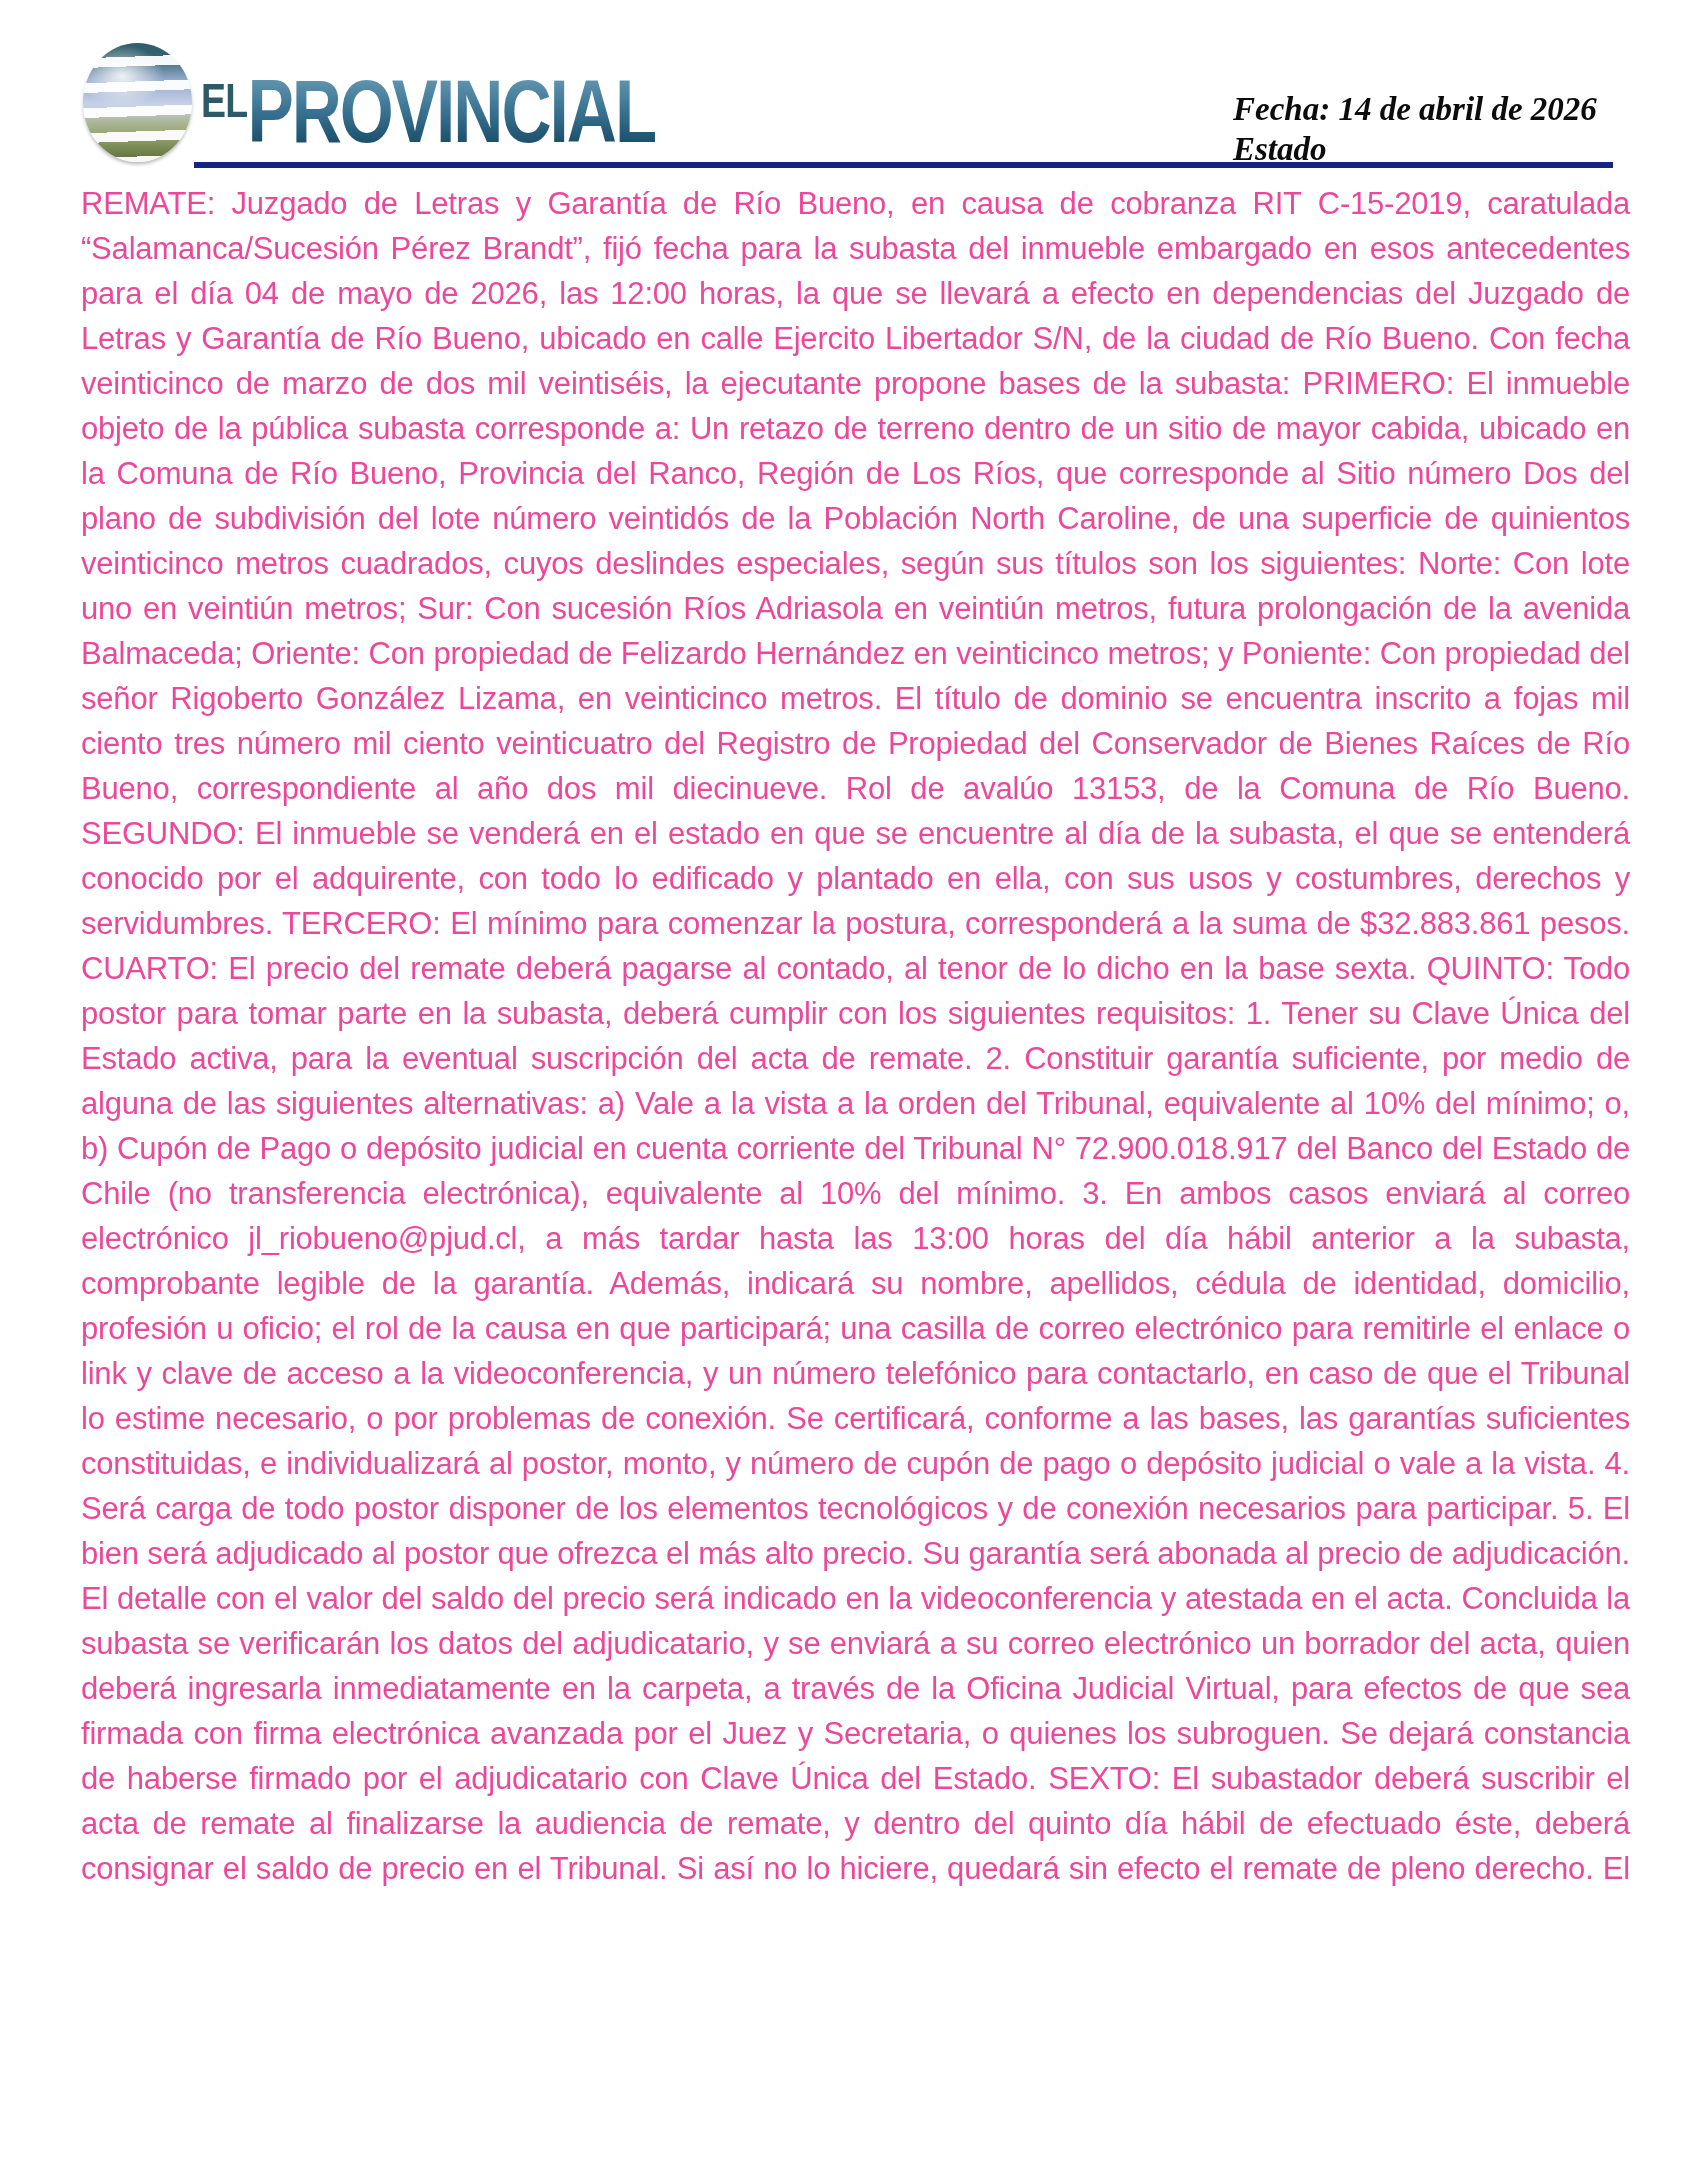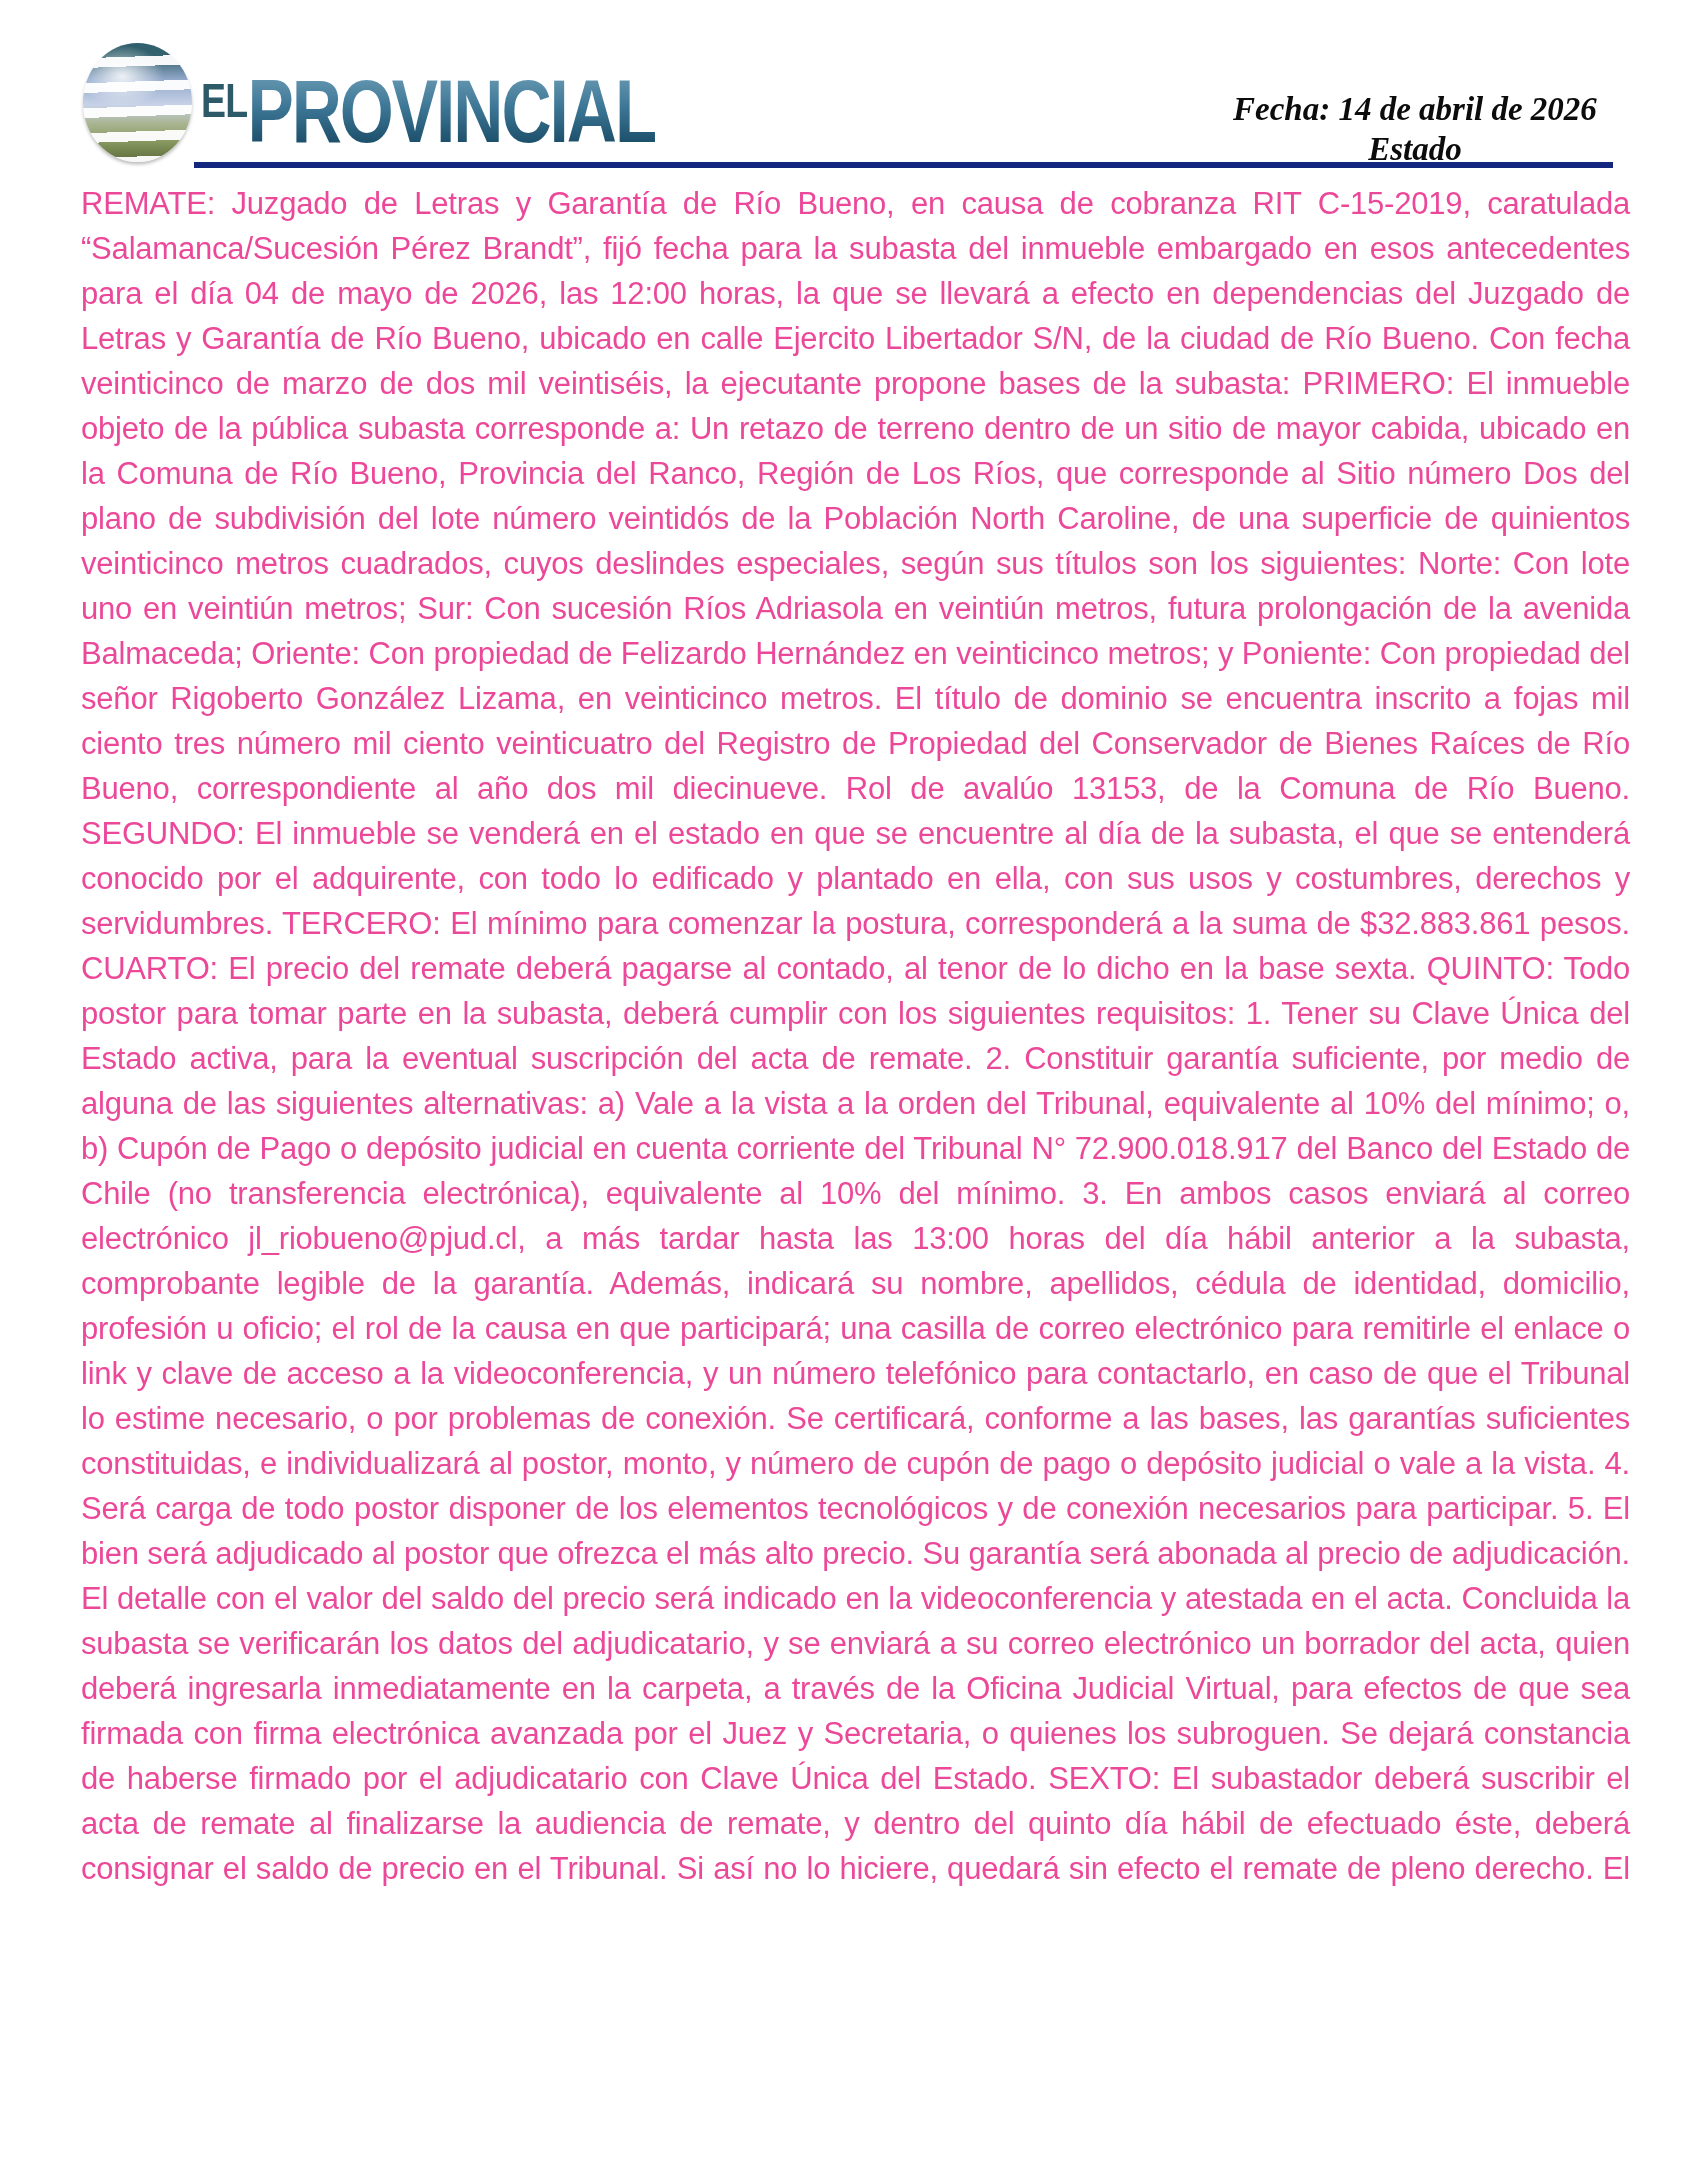--- a/index.html
+++ b/index.html
@@ -73,21 +73,20 @@
   .date-block {
     position: absolute;
     left: 1233px;
     top: 89px;
     font-family: "Liberation Serif", serif;
     font-style: italic;
     font-weight: bold;
     font-size: 33px;
     line-height: 40px;
     color: #0c0c0c;
-    text-align: center;
   }
 
   .header-rule {
     position: absolute;
     left: 194px;
     top: 162px;
     width: 1419px;
     height: 6px;
     background: #14277e;
   }

